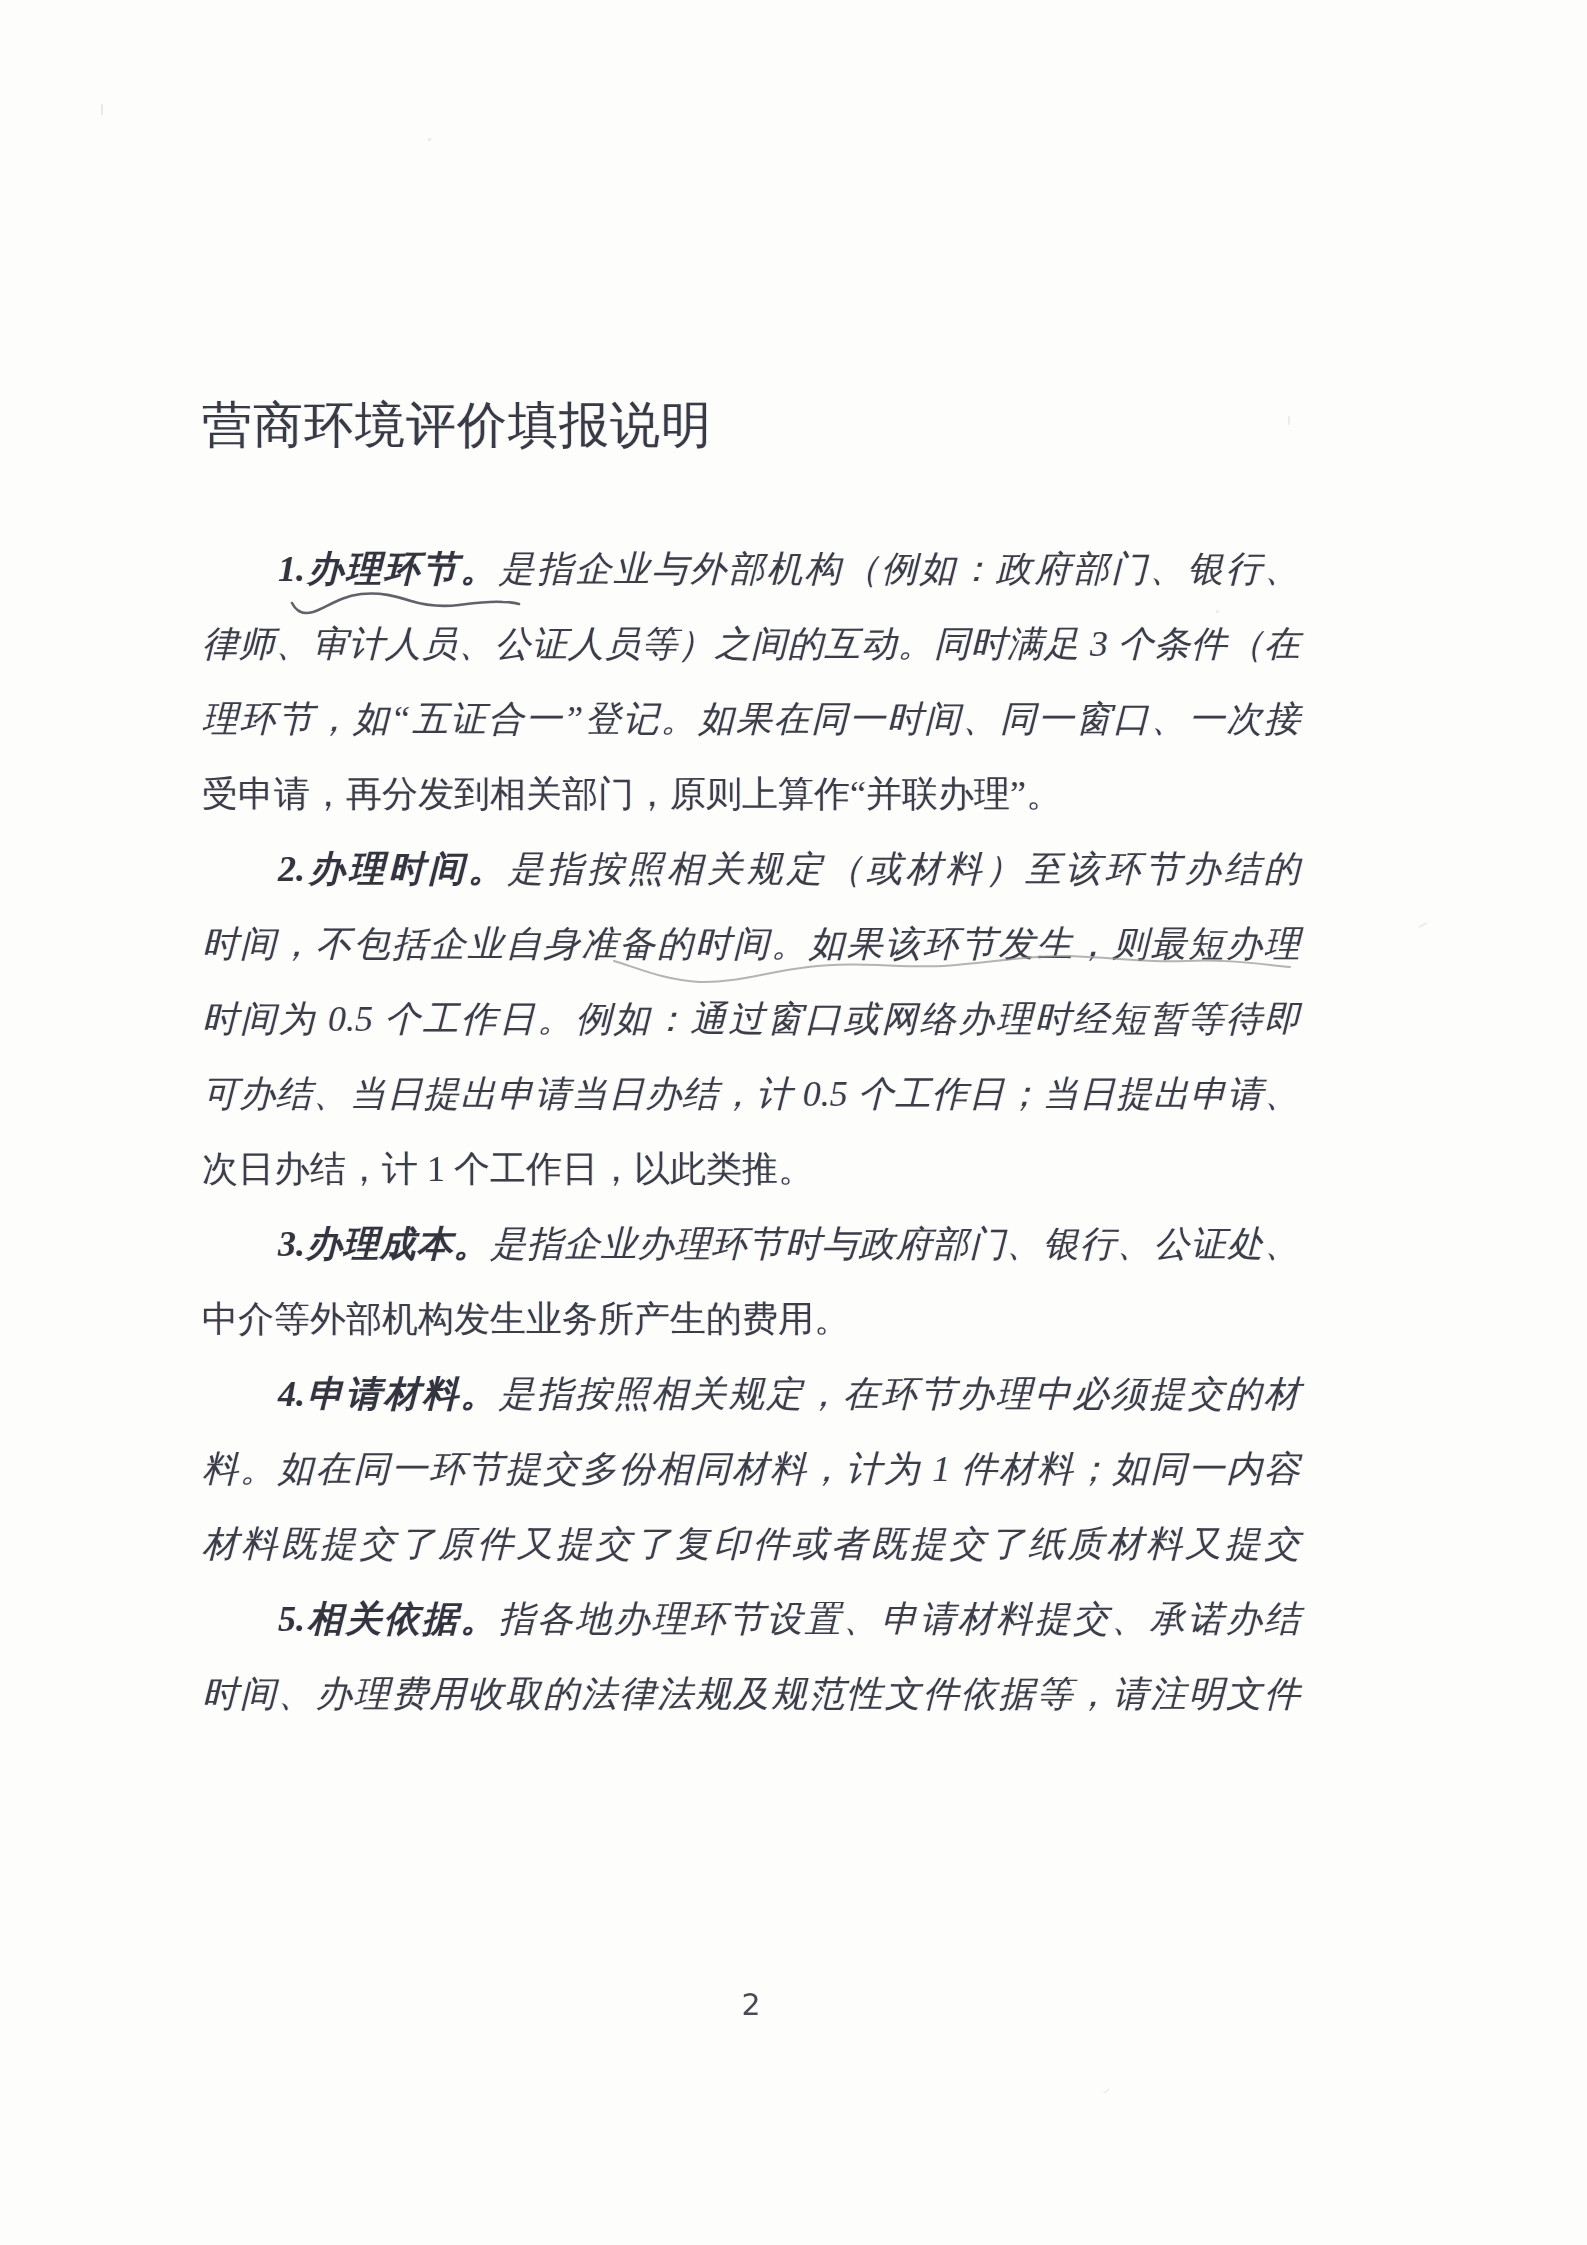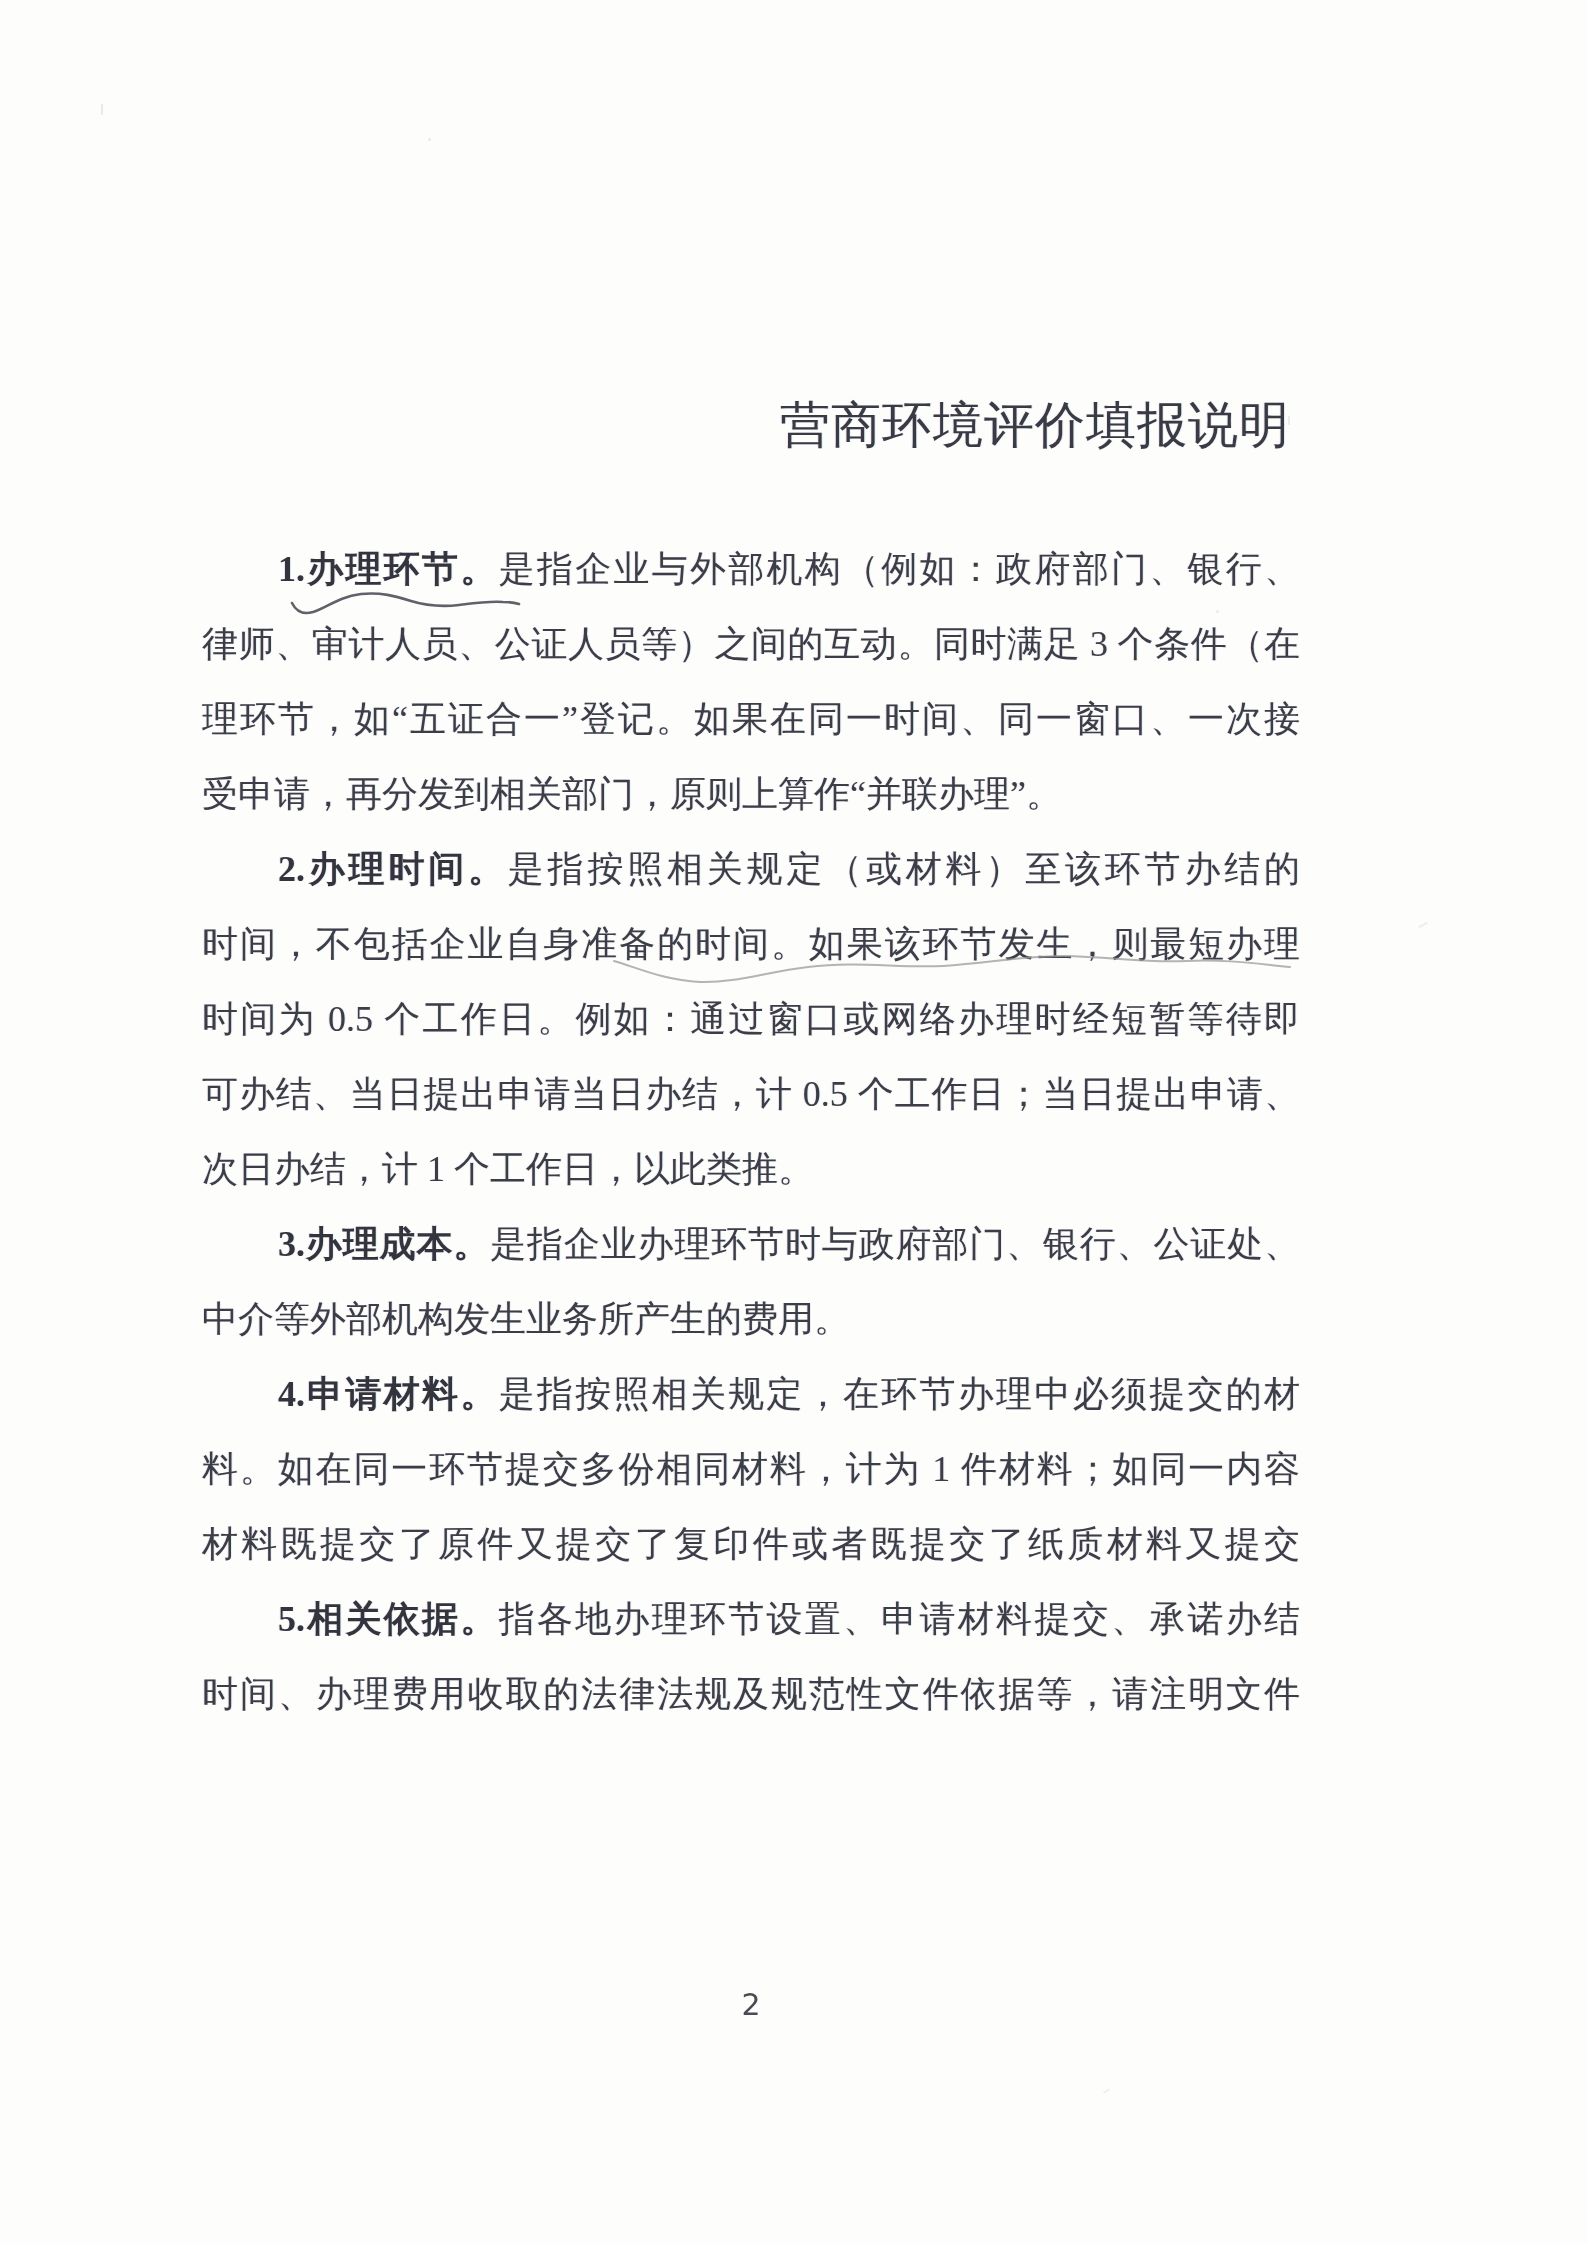--- a/index.html
+++ b/index.html
@@ -6,38 +6,38 @@
   .page{
     position:relative;
     width:1587px;height:2245px;
     background:#fdfdfc;
     overflow:hidden;
     font-family:"Liberation Serif","DejaVu Serif",serif;
   }
   .doc-title{
     position:absolute;
     left:202px;top:392px;width:1088px;
-    text-align:right;
+    text-align:left;
     font-size:50px;line-height:66px;
     letter-spacing:1px;
     color:#3a3a45;
     text-shadow:1px 0 0 rgba(60,170,190,.15),-1px 0 0 rgba(180,80,140,.12);
   }
   .body-lines{
     position:absolute;
     left:202px;top:532px;width:1098px;
   }
   .line{
     height:75px;line-height:75px;
     font-size:36px;
     color:#3d3d47;
     text-shadow:1px 0 0 rgba(60,170,190,.13),-1px 0 0 rgba(185,75,135,.11);
   }
   .line b{font-weight:bold;color:#34343e;}
-  .line.just{text-align:justify;text-align-last:justify;}
+  .line.just{text-align:justify;text-align-last:justify;font-style:italic;}
   .line.indent{padding-left:76px;}
   .squiggle{position:absolute;pointer-events:none;}
   .page-number{
     position:absolute;
     left:202px;top:1988px;width:1098px;
     text-align:center;
     font-size:30px;line-height:34px;
     color:#4a4a52;
     font-family:"DejaVu Sans","Liberation Sans",sans-serif;
   }

